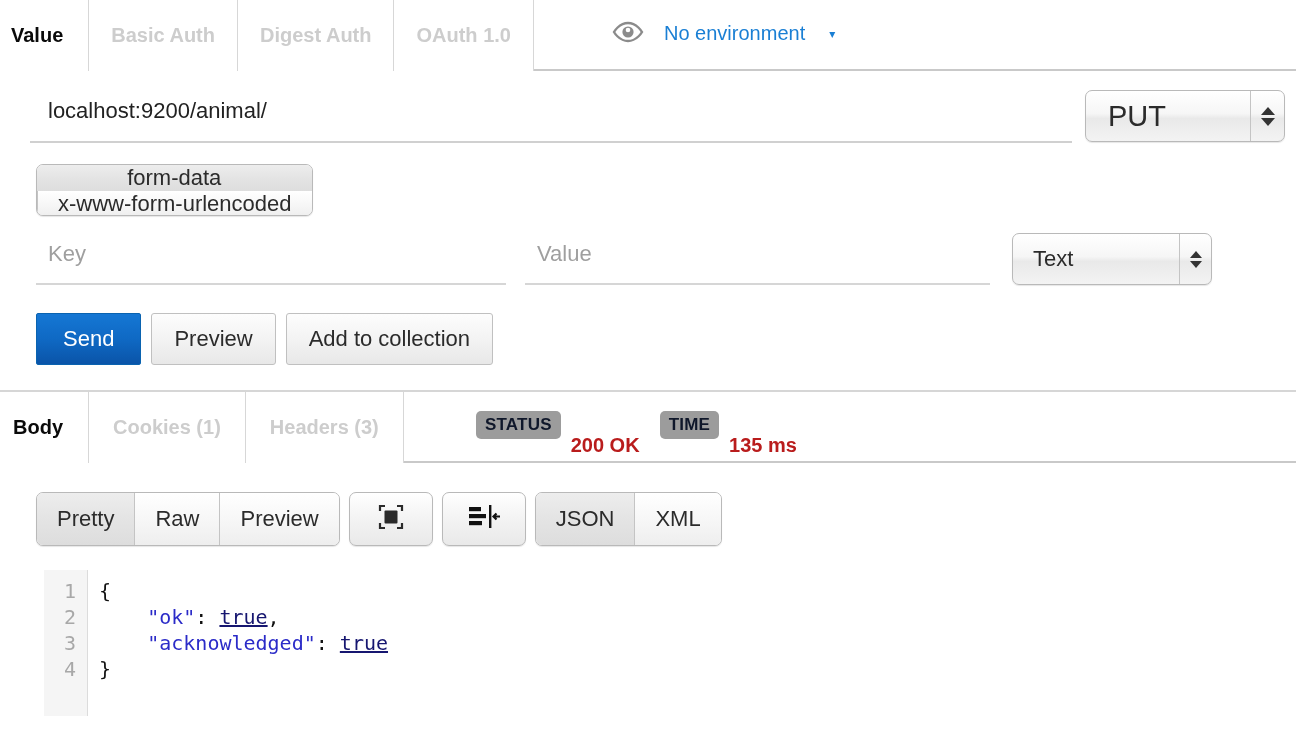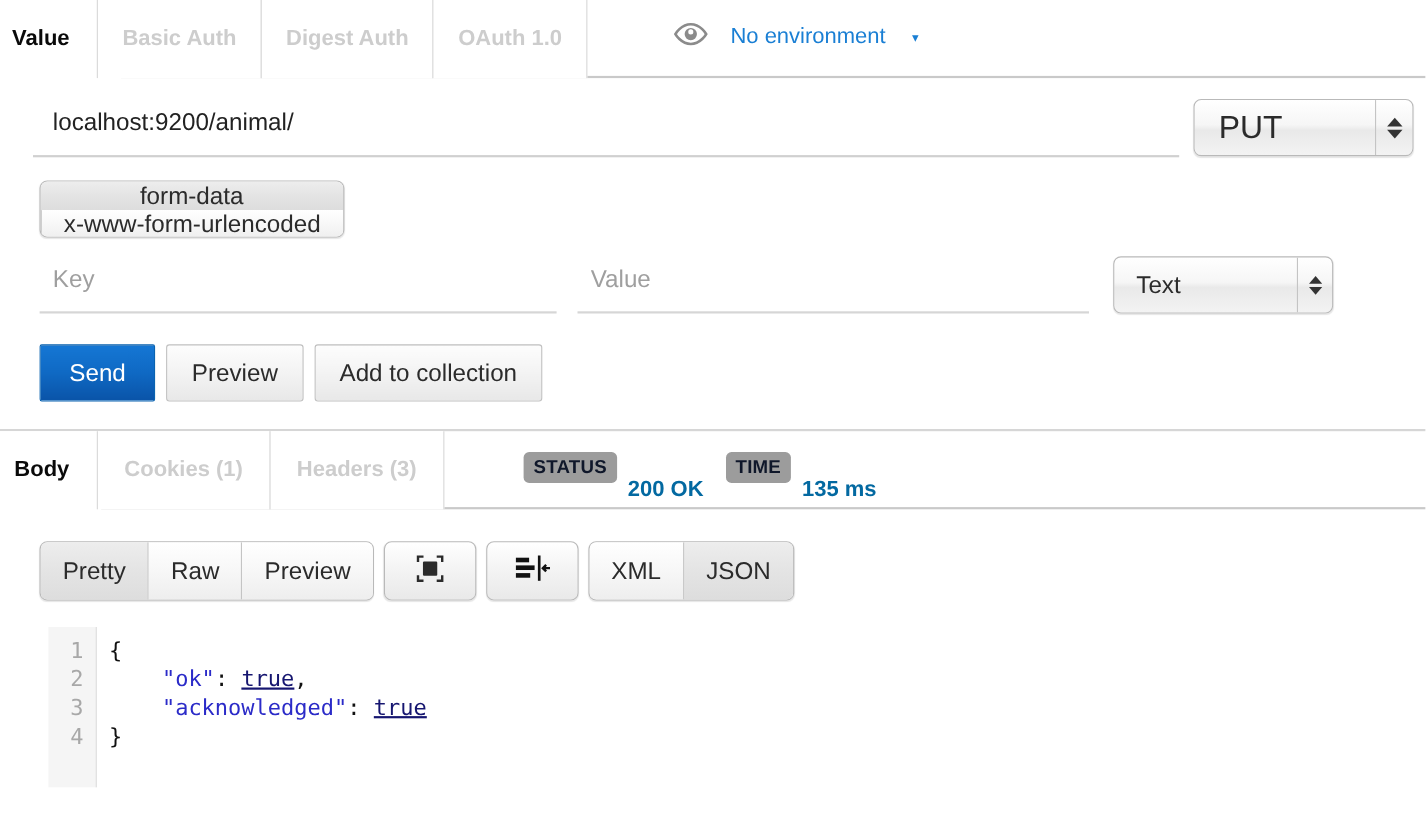--- a/index.html
+++ b/index.html
@@ -274,21 +274,21 @@
     font-size: 17px;
     font-weight: bold;
     border-radius: 5px;
     padding: 5px 9px 6px 9px;
     letter-spacing: 0.2px;
     line-height: 1;
   }
   .meta-val {
     font-size: 20px;
     font-weight: bold;
-    color: #0369a1;
+    color: #b91c1c;
     margin-right: 10px;
     margin-top: 41px;
   }
 
   
   .resp-toolbar {
     margin: 29px 0 0 36px;
     display: flex; align-items: center; gap: 9px;
   }
   .resp-toolbar .seg-group { height: 54px; }
@@ -480,25 +480,25 @@
         <rect x="2" y="4" width="12" height="4.2" fill="#111"></rect>
         <rect x="2" y="11" width="17" height="4.2" fill="#111"></rect>
         <rect x="2" y="18" width="13" height="4.2" fill="#111"></rect>
         <rect x="22" y="2" width="2.4" height="23" fill="#111"></rect>
         <path d="M33 13.5 L27 13.5 M29.5 10.5 L26.5 13.5 L29.5 16.5" fill="none" stroke="#111" stroke-width="2.2"></path>
       </svg>
     </span>
   </div>
 
   <div class="seg-group">
+    <div class="seg active">
+      <span>JSON</span>
+    </div>
     <div class="seg">
       <span>XML</span>
-    </div>
-    <div class="seg active">
-      <span>JSON</span>
     </div>
   </div>
 </div>
 
 <div class="code-area">
   <div class="gutter"></div>
   <div class="code-lines" id="code-lines">
       <div class="code-line">
         <span class="lineno">1</span>
         <span class="codetext"><span class="tok-punc">{</span></span>

